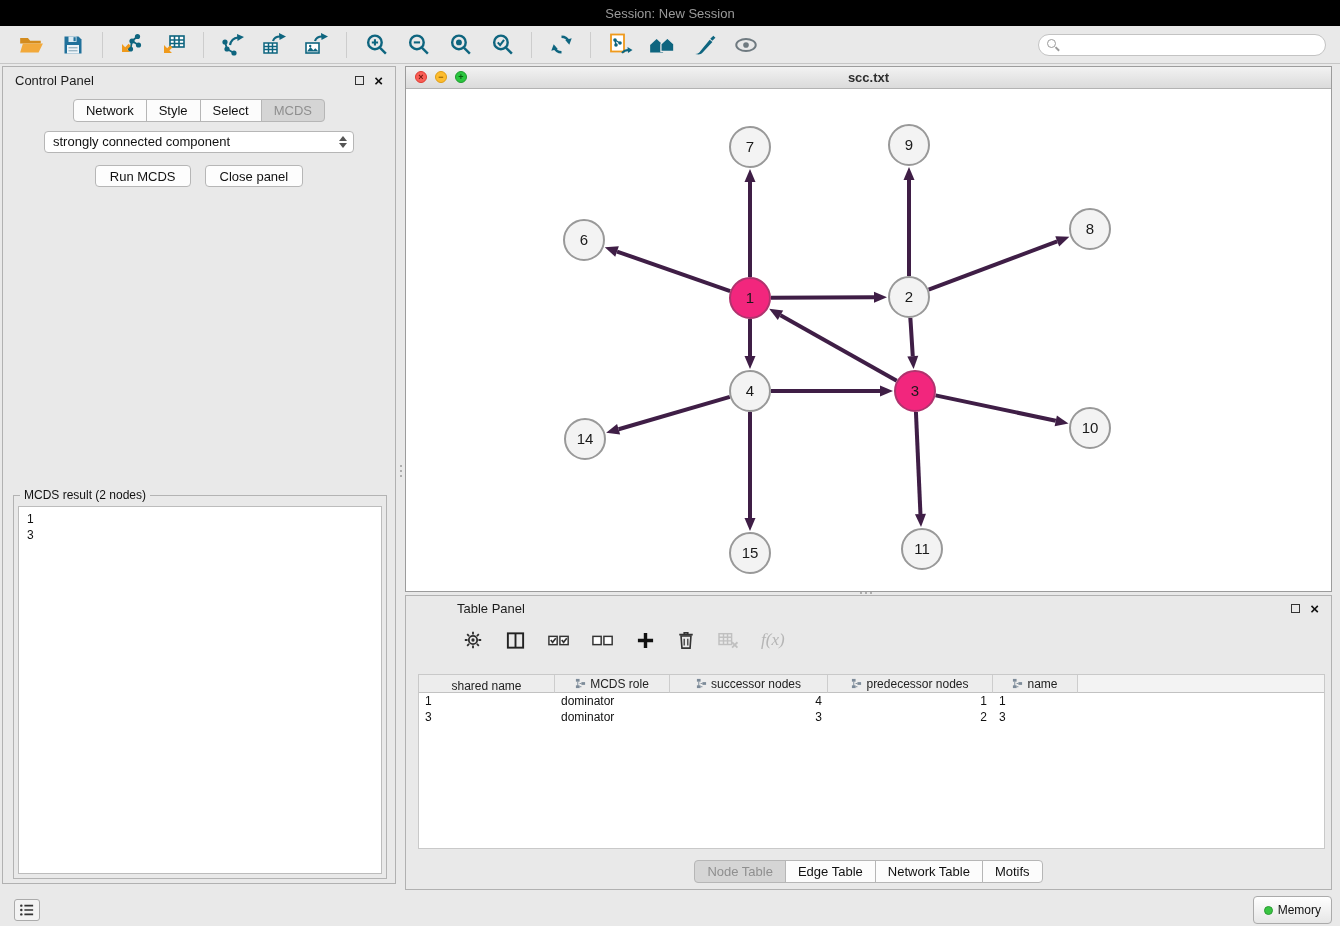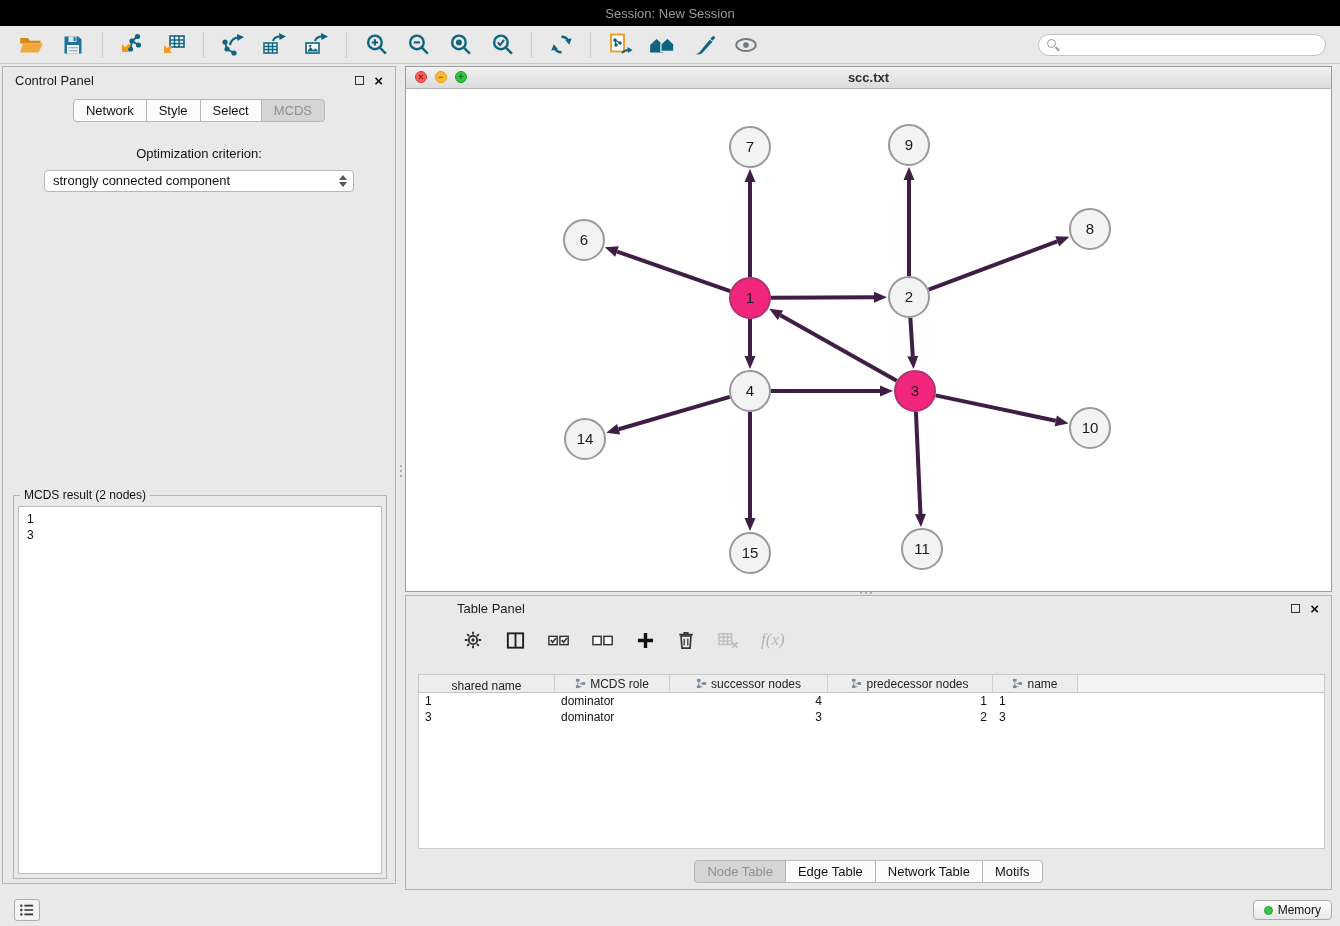--- a/index.html
+++ b/index.html
@@ -96,21 +96,21 @@
   .th.filler { flex: 1; border-right: none; background: #f3f3f3; }
   .tr { display: flex; height: 16px; }
   .td { font-size: 12px; line-height: 16px; padding: 0 6px; color: #111; overflow: hidden; }
   .table-tabs { position: absolute; left: 0; right: 0; bottom: 6px; }
 
   
   .status-bar { position: absolute; left: 0; top: 894px; width: 1340px; height: 32px;
     display: flex; align-items: center; padding: 0 8px; background: #e9e9e9; }
   .list-btn { width: 26px; height: 22px; border: 1px solid #ababab; border-radius: 3px;
     background: #f3f3f3; display: flex; align-items: center; justify-content: center; margin-left: 6px; }
-  .memory-btn { margin-left: auto; height: 20px; border: 1px solid #ababab; border-radius: 4px;
+  .memory-btn { margin-left: auto; height: 28px; border: 1px solid #ababab; border-radius: 4px;
     background: linear-gradient(#ffffff, #e6e6e6); display: flex; align-items: center; gap: 5px;
     padding: 0 10px; font-size: 12px; color: #111; }
   .memory-dot { width: 9px; height: 9px; border-radius: 50%; background: #39c542; border: 1px solid #2a9a33; }
 
   
   .v-splitter { position: absolute; left: 397px; top: 455px; width: 7px; height: 32px;
     display: flex; flex-direction: column; align-items: center; justify-content: center; gap: 3px; }
   .h-splitter { position: absolute; left: 850px; top: 589px; width: 32px; height: 7px;
     display: flex; align-items: center; justify-content: center; gap: 3px; }
   .v-splitter i, .h-splitter i { width: 2px; height: 2px; background: #9a9a9a; border-radius: 50%; display: block; }
@@ -286,27 +286,30 @@
         <span class="float-icon"></span>
         <span class="close-icon">×</span>
       </div>
     </div>
     <div class="seg-row" id="control-tabs">
         <div class="seg">Network</div>
         <div class="seg">Style</div>
         <div class="seg">Select</div>
         <div class="seg selected">MCDS</div>
       </div>
-    <div class="opt-label">Optimization criterion:</div>
     <div class="dropdown">
       <span>strongly connected component</span>
       <span class="arrows">
         <i class="arrow-up"></i>
           <i class="arrow-down"></i>
       </span>
+    </div>
+    <div class="btn-row">
+      <div class="push-btn">Run MCDS</div>
+      <div class="push-btn">Close panel</div>
     </div>
     <div class="result-group">
       <span class="result-legend">MCDS result (2 nodes)</span>
       <div class="result-box" id="result-lines">
           <div class="result-line">1</div>
           <div class="result-line">3</div>
         </div>
     </div>
   </div>
 

